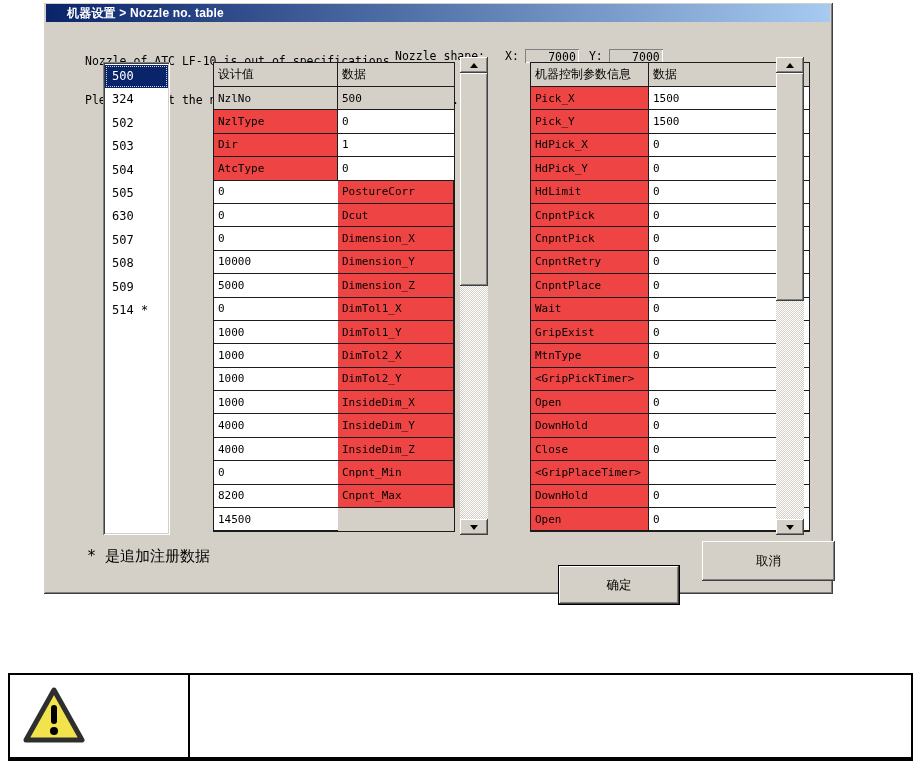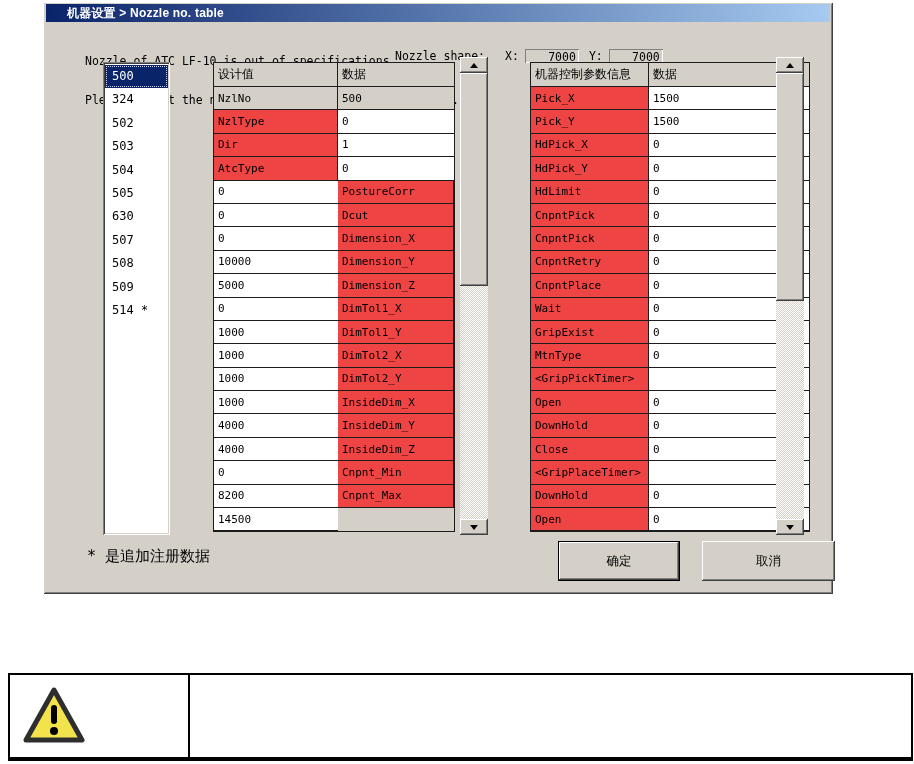--- a/index.html
+++ b/index.html
@@ -67,21 +67,21 @@
   .arr-down{width:0;height:0;border-left:4px solid transparent;border-right:4px solid transparent;
             border-top:5px solid #000;}
 
   
   .footnote{position:absolute;left:44px;top:545px;font-size:15px;}
   .btn{position:absolute;top:539px;height:40px;background:#d4d0c8;
        box-shadow:inset -1px -1px 0 #404040, inset 1px 1px 0 #fff,
                   inset -2px -2px 0 #808080, inset 2px 2px 0 #d4d0c8;
        font-size:12.5px;display:flex;align-items:center;justify-content:center;
        font-family:"DejaVu Sans Mono", monospace;box-sizing:border-box;}
-  .btn.default{border:1.5px solid #000;}
+  .btn.default{border:1.5px solid #000;margin-top:24px;}
   .btn.ok{left:515px;width:122px;}
   .btn.cancel{left:659px;width:133px;}
 
   
   .caution{position:absolute;left:8px;top:673px;width:905px;height:88px;background:#fff;
            border:2px solid #000;border-bottom-width:4px;box-sizing:border-box;display:flex;}
   .caution-icon-cell{width:180px;flex:none;border-right:2px solid #000;
                      display:flex;align-items:center;padding-left:11px;box-sizing:border-box;}
   .caution-body{flex:1;}
 </style>

